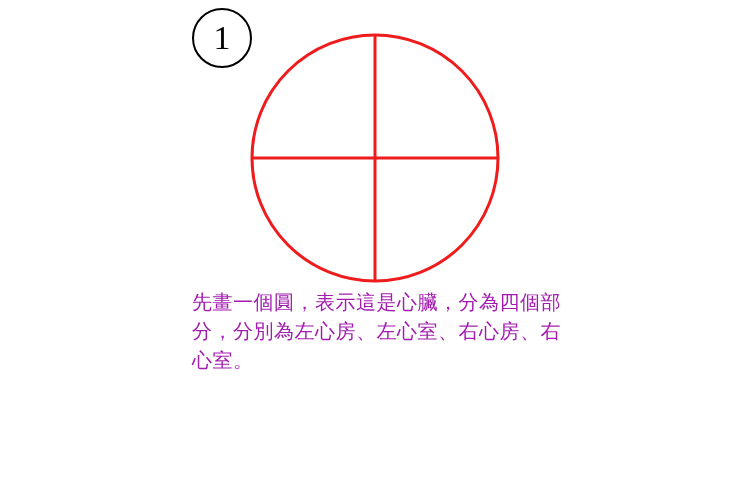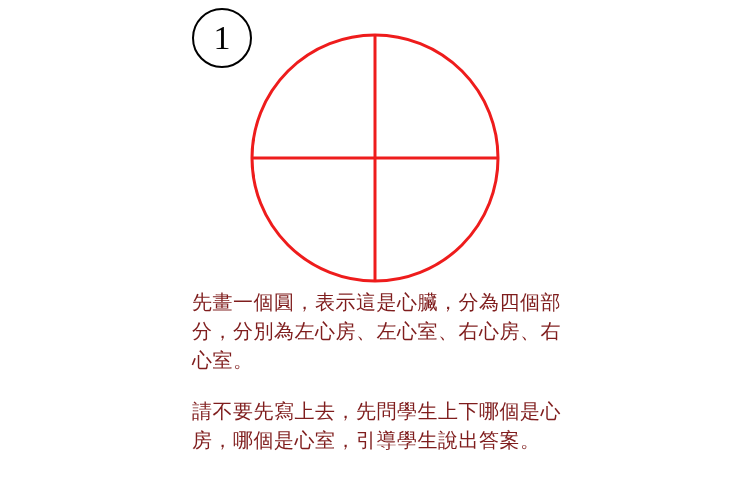--- a/index.html
+++ b/index.html
@@ -56,21 +56,21 @@
   
   .caption-block {
     position: absolute;
     left: 192px;
     top: 288px;
     width: 370px;
   }
   .caption-para {
     font-size: 20px;
     line-height: 1.45;
-    color: #7f1d1d;
+    color: #a21caf;
     margin: 0 0 22px 0;
     letter-spacing: 0.5px;
     font-family: "Liberation Serif", "DejaVu Serif", serif;
   }
   .caption-para:last-child {
     margin-bottom: 0;
   }
 </style>
 </head>
 <body>
@@ -84,16 +84,15 @@
   <div class="diagram">
     <svg width="256" height="256" viewBox="0 0 256 256" xmlns="http://www.w3.org/2000/svg">
       <circle cx="128" cy="128" r="123" fill="none" stroke="#ee1c1c" stroke-width="3"></circle>
       <line x1="128" y1="5" x2="128" y2="251" stroke="#ee1c1c" stroke-width="3"></line>
       <line x1="5" y1="128" x2="251" y2="128" stroke="#ee1c1c" stroke-width="3"></line>
     </svg>
   </div>
 
   <div class="caption-block">
     <p class="caption-para">先畫一個圓，表示這是心臟，分為四個部分，分別為左心房、左心室、右心房、右心室。</p>
-    <p class="caption-para">請不要先寫上去，先問學生上下哪個是心房，哪個是心室，引導學生說出答案。</p>
   </div>
 
 </div>
 
 </body></html>

